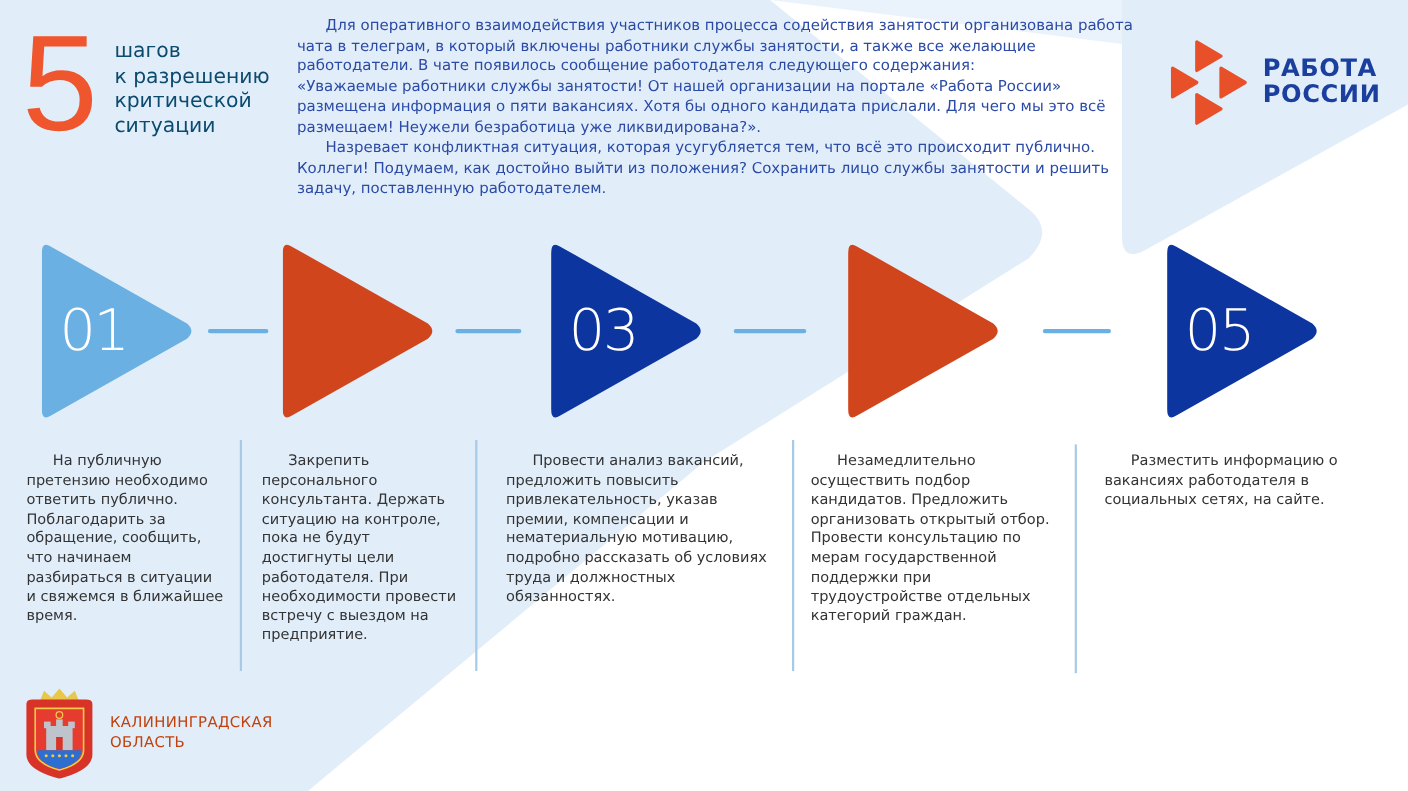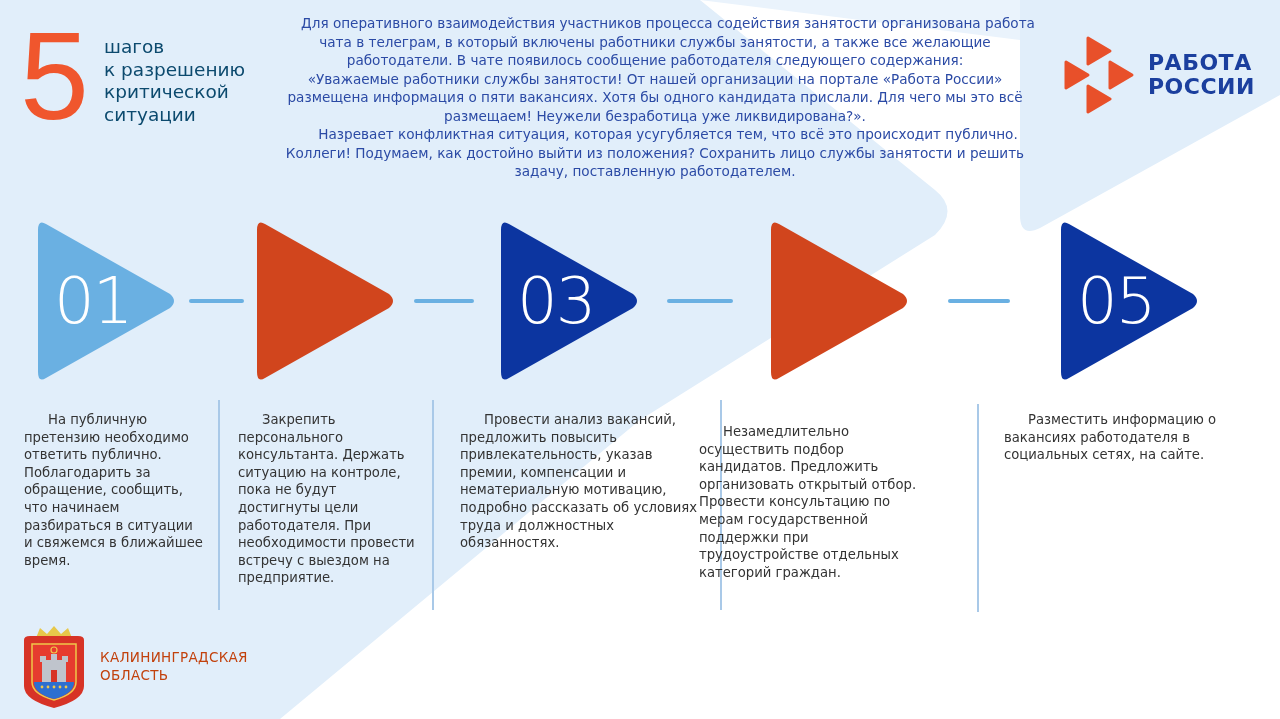--- a/index.html
+++ b/index.html
@@ -27,21 +27,21 @@
       z-index: 2;
     }
     .title div { white-space: nowrap; }
 
     .intro {
       position: absolute; left: 270px; top: 14px; width: 770px;
       font-size: 13.6px; line-height: 18.5px;
       color: #2b4aa5;
       z-index: 2;
     }
-    .intro p { margin: 0; text-align: center; }
+    .intro p { margin: 0; }
     .intro p.indent { text-indent: 26px; }
 
     .logo {
       position: absolute; left: 1062px; top: 36px;
       display: flex; align-items: center;
       z-index: 2;
     }
     .logo-mark { width: 80px; height: 78px; }
     .logo-text {
       margin-left: 6px;
@@ -55,21 +55,21 @@
     .step {
       position: absolute; top: 218px;
       width: 140px; height: 166px;
       z-index: 2;
     }
     .step svg { position: absolute; left: 0; top: 0; }
     .step-num {
       position: absolute; left: 16px; top: 50px;
       font-family: "DejaVu Sans", sans-serif;
       font-weight: 200;
-      font-size: 64px; line-height: 66px;
+      font-size: 52px; line-height: 66px;
       color: #ffffff;
       letter-spacing: -2px;
     }
     .connector {
       position: absolute; top: 299px;
       height: 4px; border-radius: 2px;
       background: #6ab0e2;
       z-index: 2;
     }
 
@@ -185,21 +185,21 @@
 <div class="col-text" style="left:238px;width:182px;">
   <p>Закрепить персонального консультанта. Держать ситуацию на контроле, пока не будут достигнуты цели работодателя. При необходимости провести встречу с выездом на предприятие.</p>
 </div>
 <div class="divider" style="left:432px;top:400px;height:210px;"></div>
 
 <div class="col-text" style="left:460px;width:248px;">
   <p>Провести анализ вакансий, предложить повысить привлекательность, указав премии, компенсации и нематериальную мотивацию, подробно рассказать об условиях труда и должностных обязанностях.</p>
 </div>
 <div class="divider" style="left:720px;top:400px;height:210px;"></div>
 
-<div class="col-text" style="left:699px;width:225px;margin-top:12px;">
+<div class="col-text" style="left:737px;width:225px;">
   <p>Незамедлительно осуществить подбор кандидатов. Предложить организовать открытый отбор. Провести консультацию по мерам государственной поддержки при трудоустройстве отдельных категорий граждан.</p>
 </div>
 <div class="divider" style="left:977px;top:404px;height:208px;"></div>
 
 <div class="col-text" style="left:1004px;width:250px;">
   <p>Разместить информацию о вакансиях работодателя в социальных сетях, на сайте.</p>
 </div>
 
 <div class="region">
   <svg class="coat" viewBox="0 0 68 84">

